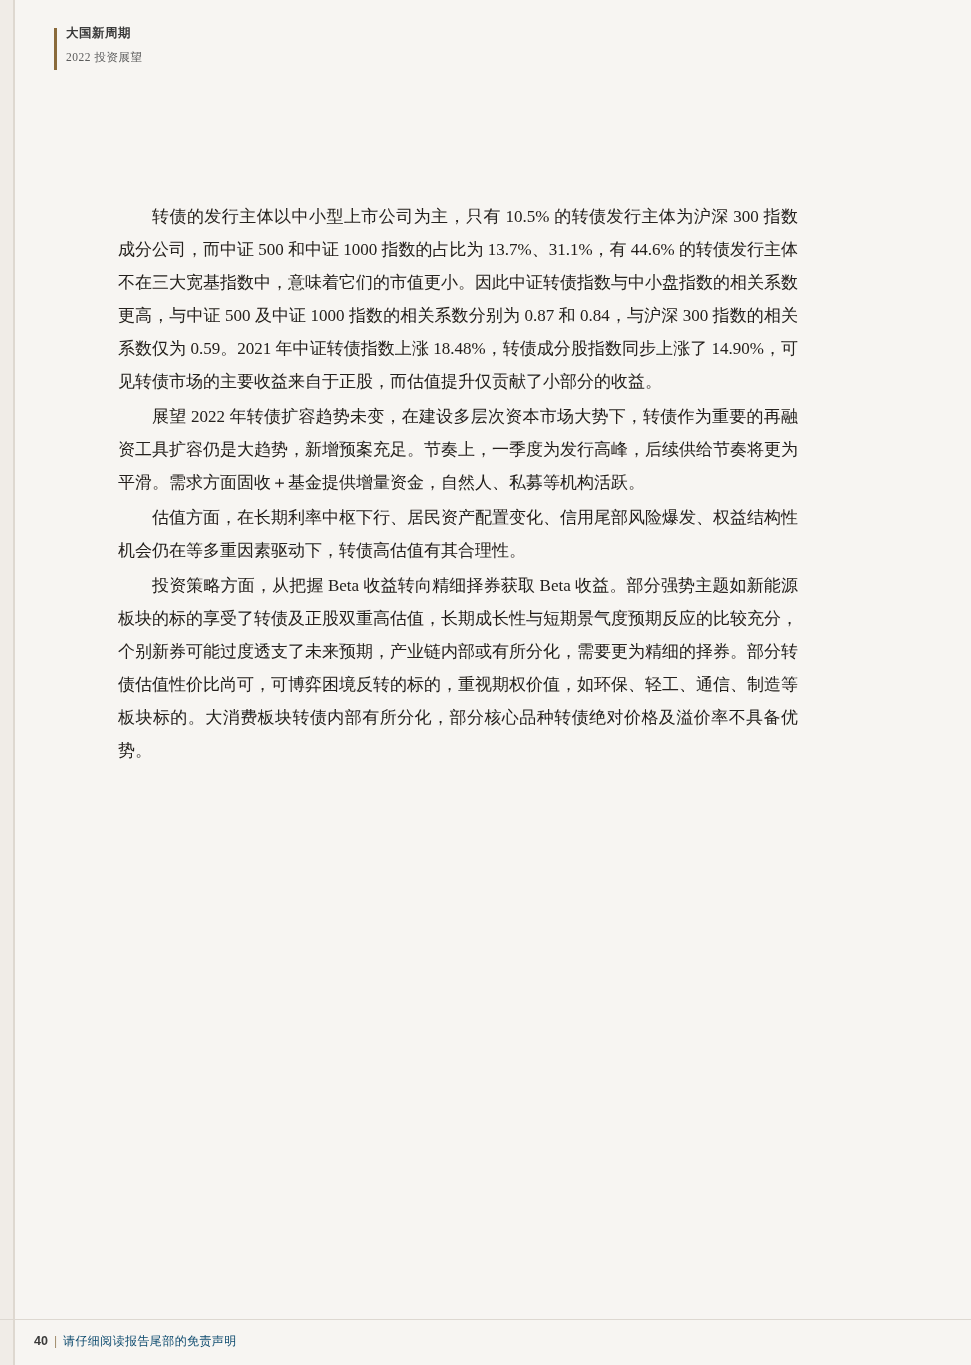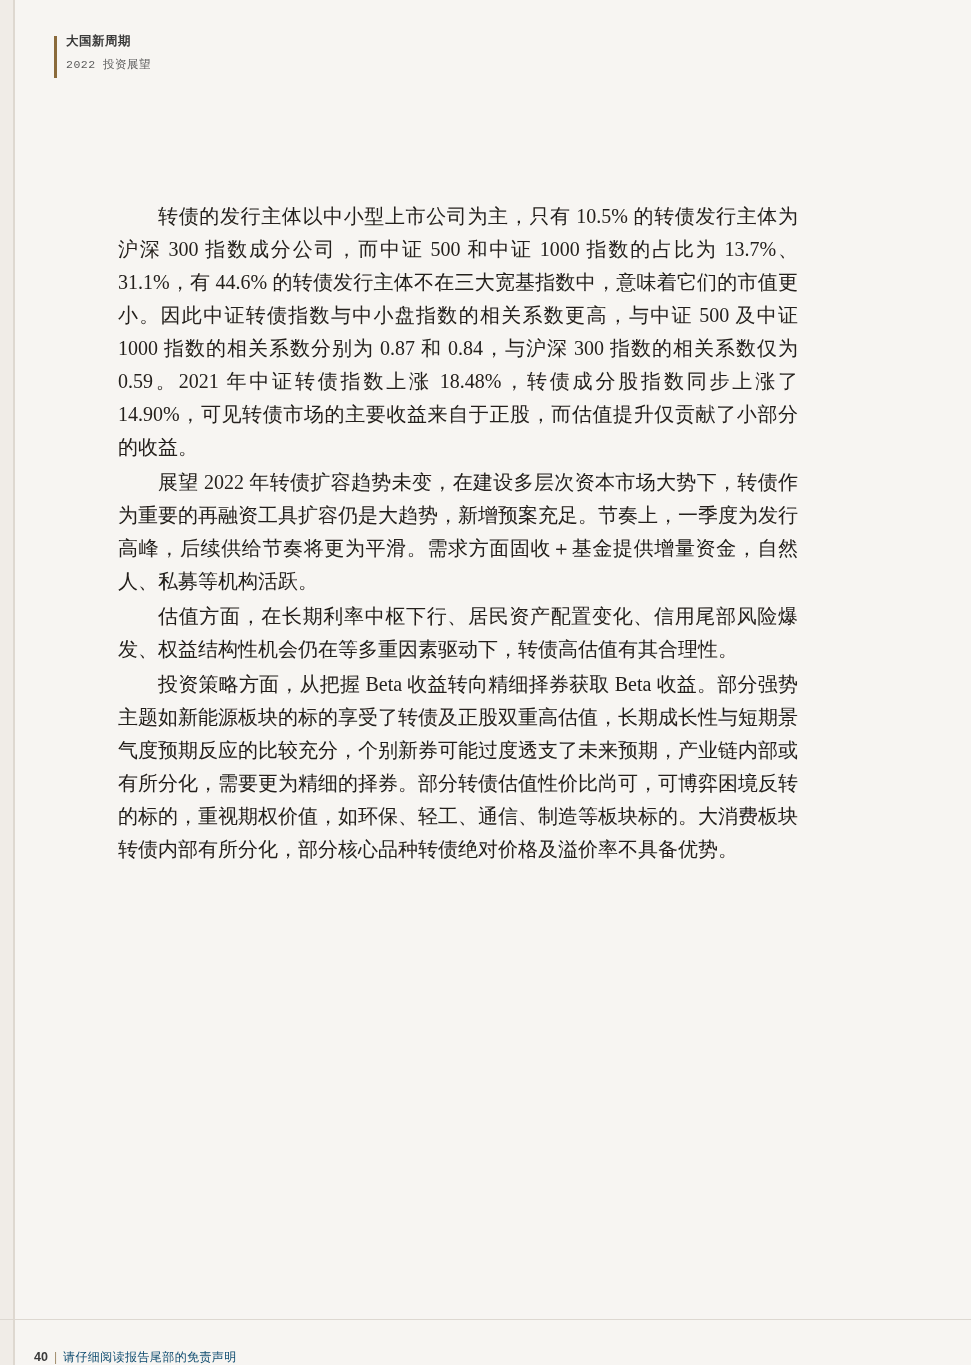--- a/index.html
+++ b/index.html
@@ -30,58 +30,58 @@
     top: 0;
     width: 2px;
     height: 1365px;
     background: #ded8d0;
   }
 
   
   .header {
     position: absolute;
     left: 66px;
-    top: 32px;
+    top: 24px;
     width: 400px;
   }
   .header .rule {
     position: absolute;
     left: -12px;
     top: 4px;
     width: 3px;
     height: 42px;
     background: #8a6a3b;
   }
   .header .title {
     font-family: "Liberation Sans", "DejaVu Sans", sans-serif;
     font-size: 12.5px;
     font-weight: bold;
     color: #3a3a3a;
     letter-spacing: 0.5px;
     line-height: 18px;
   }
   .header .subtitle {
-    font-family: Liberation Mono, monospace;
+    font-family: Liberation Serif, serif;
     font-size: 11.5px;
     color: #5b5b5b;
     letter-spacing: 0.5px;
     line-height: 18px;
     margin-top: 6px;
   }
 
   
   .content {
     position: absolute;
     left: 118px;
     top: 200px;
     width: 680px;
   }
   .content p {
     margin: 0 0 2px 0;
-    font-size: 20px;
+    font-size: 17px;
     line-height: 33px;
     color: #24201c;
     text-align: justify;
     text-justify: inter-ideograph;
     text-indent: 2em;
     font-family: "Liberation Serif", "DejaVu Serif", serif;
   }
 
   
   .footer {
@@ -99,21 +99,20 @@
     height: 1px;
     background: #ddd8d1;
   }
   .footer-inner {
     position: absolute;
     left: 34px;
     top: 14px;
     display: flex;
     align-items: baseline;
     gap: 6px;
-    margin-top: 16px;
   }
   .page-num {
     font-family: "Liberation Sans", "DejaVu Sans", sans-serif;
     font-size: 12.5px;
     font-weight: bold;
     color: #3a3a3a;
   }
   .footer-sep {
     font-family: "Liberation Sans", "DejaVu Sans", sans-serif;
     font-size: 12px;

